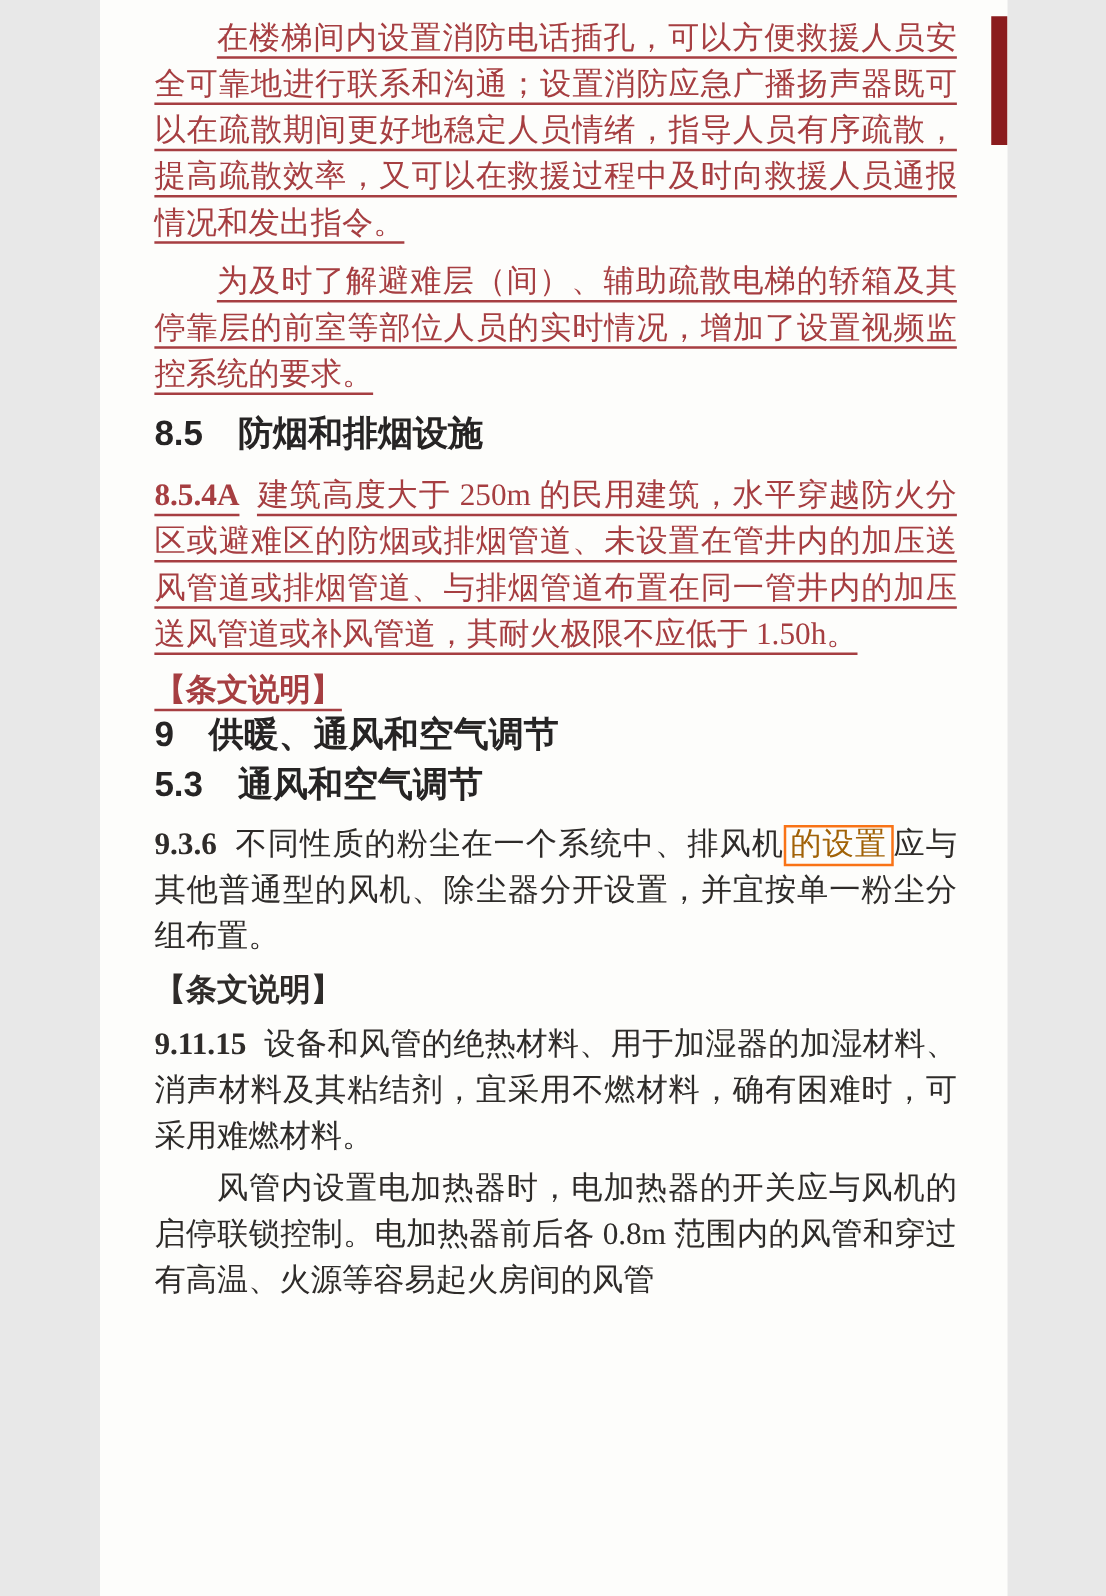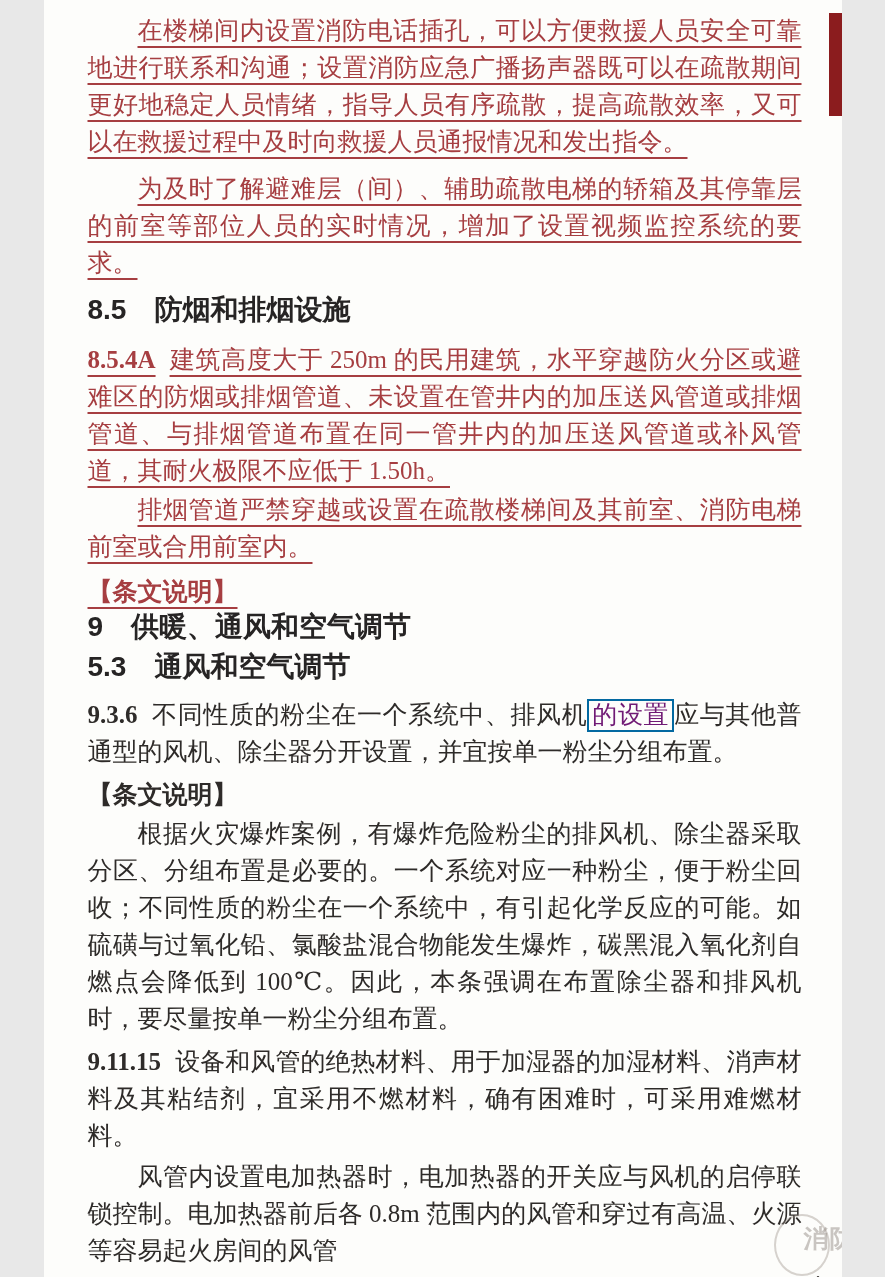--- a/index.html
+++ b/index.html
@@ -1,18 +1,18 @@
 <!DOCTYPE html>
 <html><head>
 <meta charset="utf-8">
 <style>
   html,body{margin:0;padding:0;background:#e8e8e8;}
   .page{
     position:relative;
-    width:798px;height:1277px;
+    width:726px;height:1277px;
     margin:0 auto;
     background:#fdfdfb;
     overflow:hidden;
     font-family:"Liberation Serif","DejaVu Serif",serif;
     color:#2e2b29;
     box-sizing:border-box;
     padding:12px 40px 0 44px;
   }
   p{margin:0;font-size:25px;line-height:37px;text-align:justify;}
   .indent{text-indent:2em;}
@@ -31,22 +31,22 @@
     font-size:28px;line-height:34px;
     text-align:left;color:#262424;
     text-indent:0;
   }
   .h85{margin:12px 0 14px;}
   .h9{}
   .h93{margin:6px 0 12px;}
   .mt2{margin-top:2px;}.mt4{margin-top:4px;}.mt6{margin-top:6px;}
   .mt8{margin-top:8px;}.mt10{margin-top:10px;text-decoration:underline;}
   .boxed{
-    color:#701a75;
-    border:2px solid #0369a1;
+    color:#a16207;
+    border:2px solid #f97316;
     padding:0 3px 2px 3px;
   }
   .red-bar{
     position:absolute;top:13px;right:0;
     width:13px;height:103px;
     background:#8b1c1e;
   }
   
   .wm-circle{
     position:absolute;left:730px;top:1214px;
@@ -83,34 +83,32 @@
   <div class="red-bar"></div>
 
   <p class="red uline indent">在楼梯间内设置消防电话插孔，可以方便救援人员安全可靠地进行联系和沟通；设置消防应急广播扬声器既可以在疏散期间更好地稳定人员情绪，指导人员有序疏散，提高疏散效率，又可以在救援过程中及时向救援人员通报情况和发出指令。</p>
 
   <p class="red uline indent mt10">为及时了解避难层（间）、辅助疏散电梯的轿箱及其停靠层的前室等部位人员的实时情况，增加了设置视频监控系统的要求。</p>
 
   <p class="heading h85">8.5　防烟和排烟设施</p>
 
   <p class="red uline"><span class="lbl">8.5.4A</span><span>建筑高度大于 250m 的民用建筑，水平穿越防火分区或避难区的防烟或排烟管道、未设置在管井内的加压送风管道或排烟管道、与排烟管道布置在同一管井内的加压送风管道或补风管道，其耐火极限不应低于 1.50h。</span></p>
 
-  <p class="red uline indent mt2">排烟管道严禁穿越或设置在疏散楼梯间及其前室、消防电梯前室或合用前室内。</p>
 
   <p class="red uline bold mt8">【条文说明】</p>
 
 
   <p class="heading h9">9　供暖、通风和空气调节</p>
 
   <p class="heading h93">5.3　通风和空气调节</p>
 
   <p><span class="lbl">9.3.6</span><span>不同性质的粉尘在一个系统中、排风机</span><span class="boxed">的设置</span><span>应与其他普通型的风机、除尘器分开设置，并宜按单一粉尘分组布置。</span></p>
 
   <p class="bold mt6">【条文说明】</p>
 
-  <p class="indent mt2">根据火灾爆炸案例，有爆炸危险粉尘的排风机、除尘器采取分区、分组布置是必要的。一个系统对应一种粉尘，便于粉尘回收；不同性质的粉尘在一个系统中，有引起化学反应的可能。如硫磺与过氧化铅、氯酸盐混合物能发生爆炸，碳黑混入氧化剂自燃点会降低到 100℃。因此，本条强调在布置除尘器和排风机时，要尽量按单一粉尘分组布置。</p>
 
   <p class="mt6"><span class="lbl">9.11.15</span><span>设备和风管的绝热材料、用于加湿器的加湿材料、消声材料及其粘结剂，宜采用不燃材料，确有困难时，可采用难燃材料。</span></p>
 
   <p class="indent mt4"><span>风管内设置电加热器时，电加热器的开关应与风机的启停联锁控制。电加热器前后各 0.8m 范围内的风管和穿过有高温、火源等容易起火房间的风管</span></p>
 
   <div class="wm-circle"></div>
   <div class="wm-faint">消防百事通</div>
   <div class="wm-logo">
     <svg width="36" height="44" viewBox="0 0 40 48">
       <path d="M20 2 L38 24 L20 46 L2 24 Z" fill="none" stroke="#3b3734" stroke-width="4"></path>

